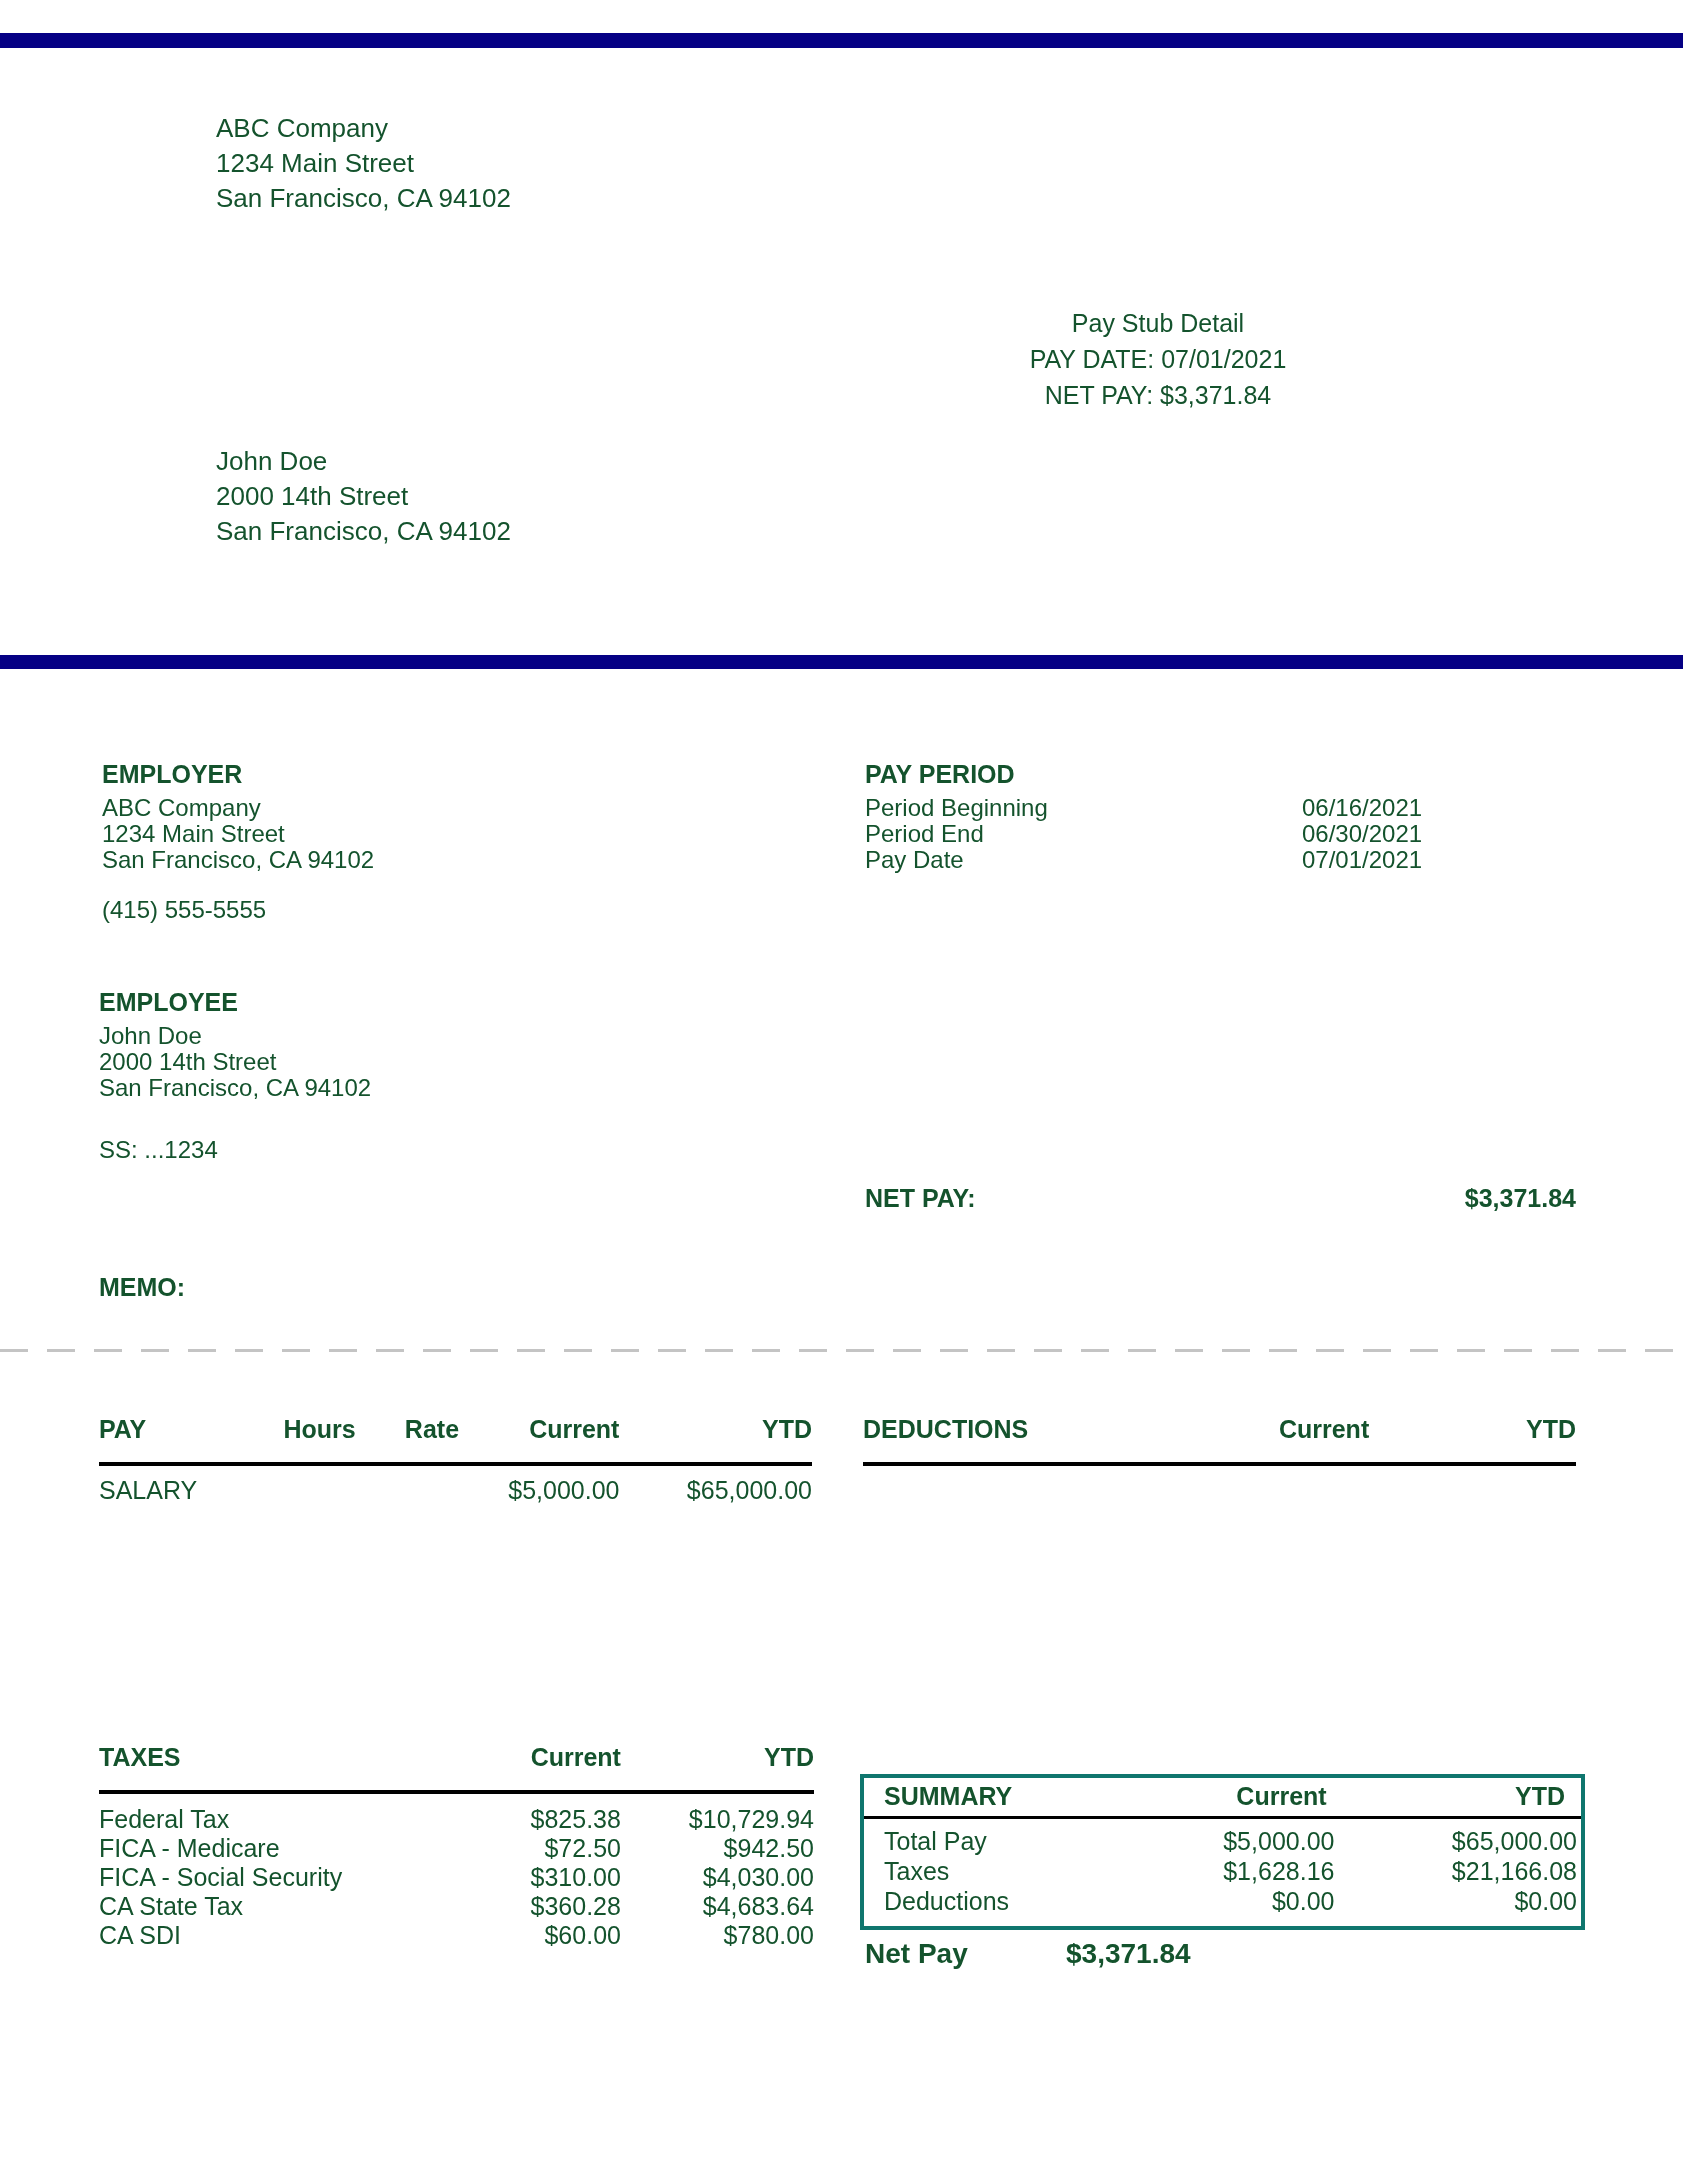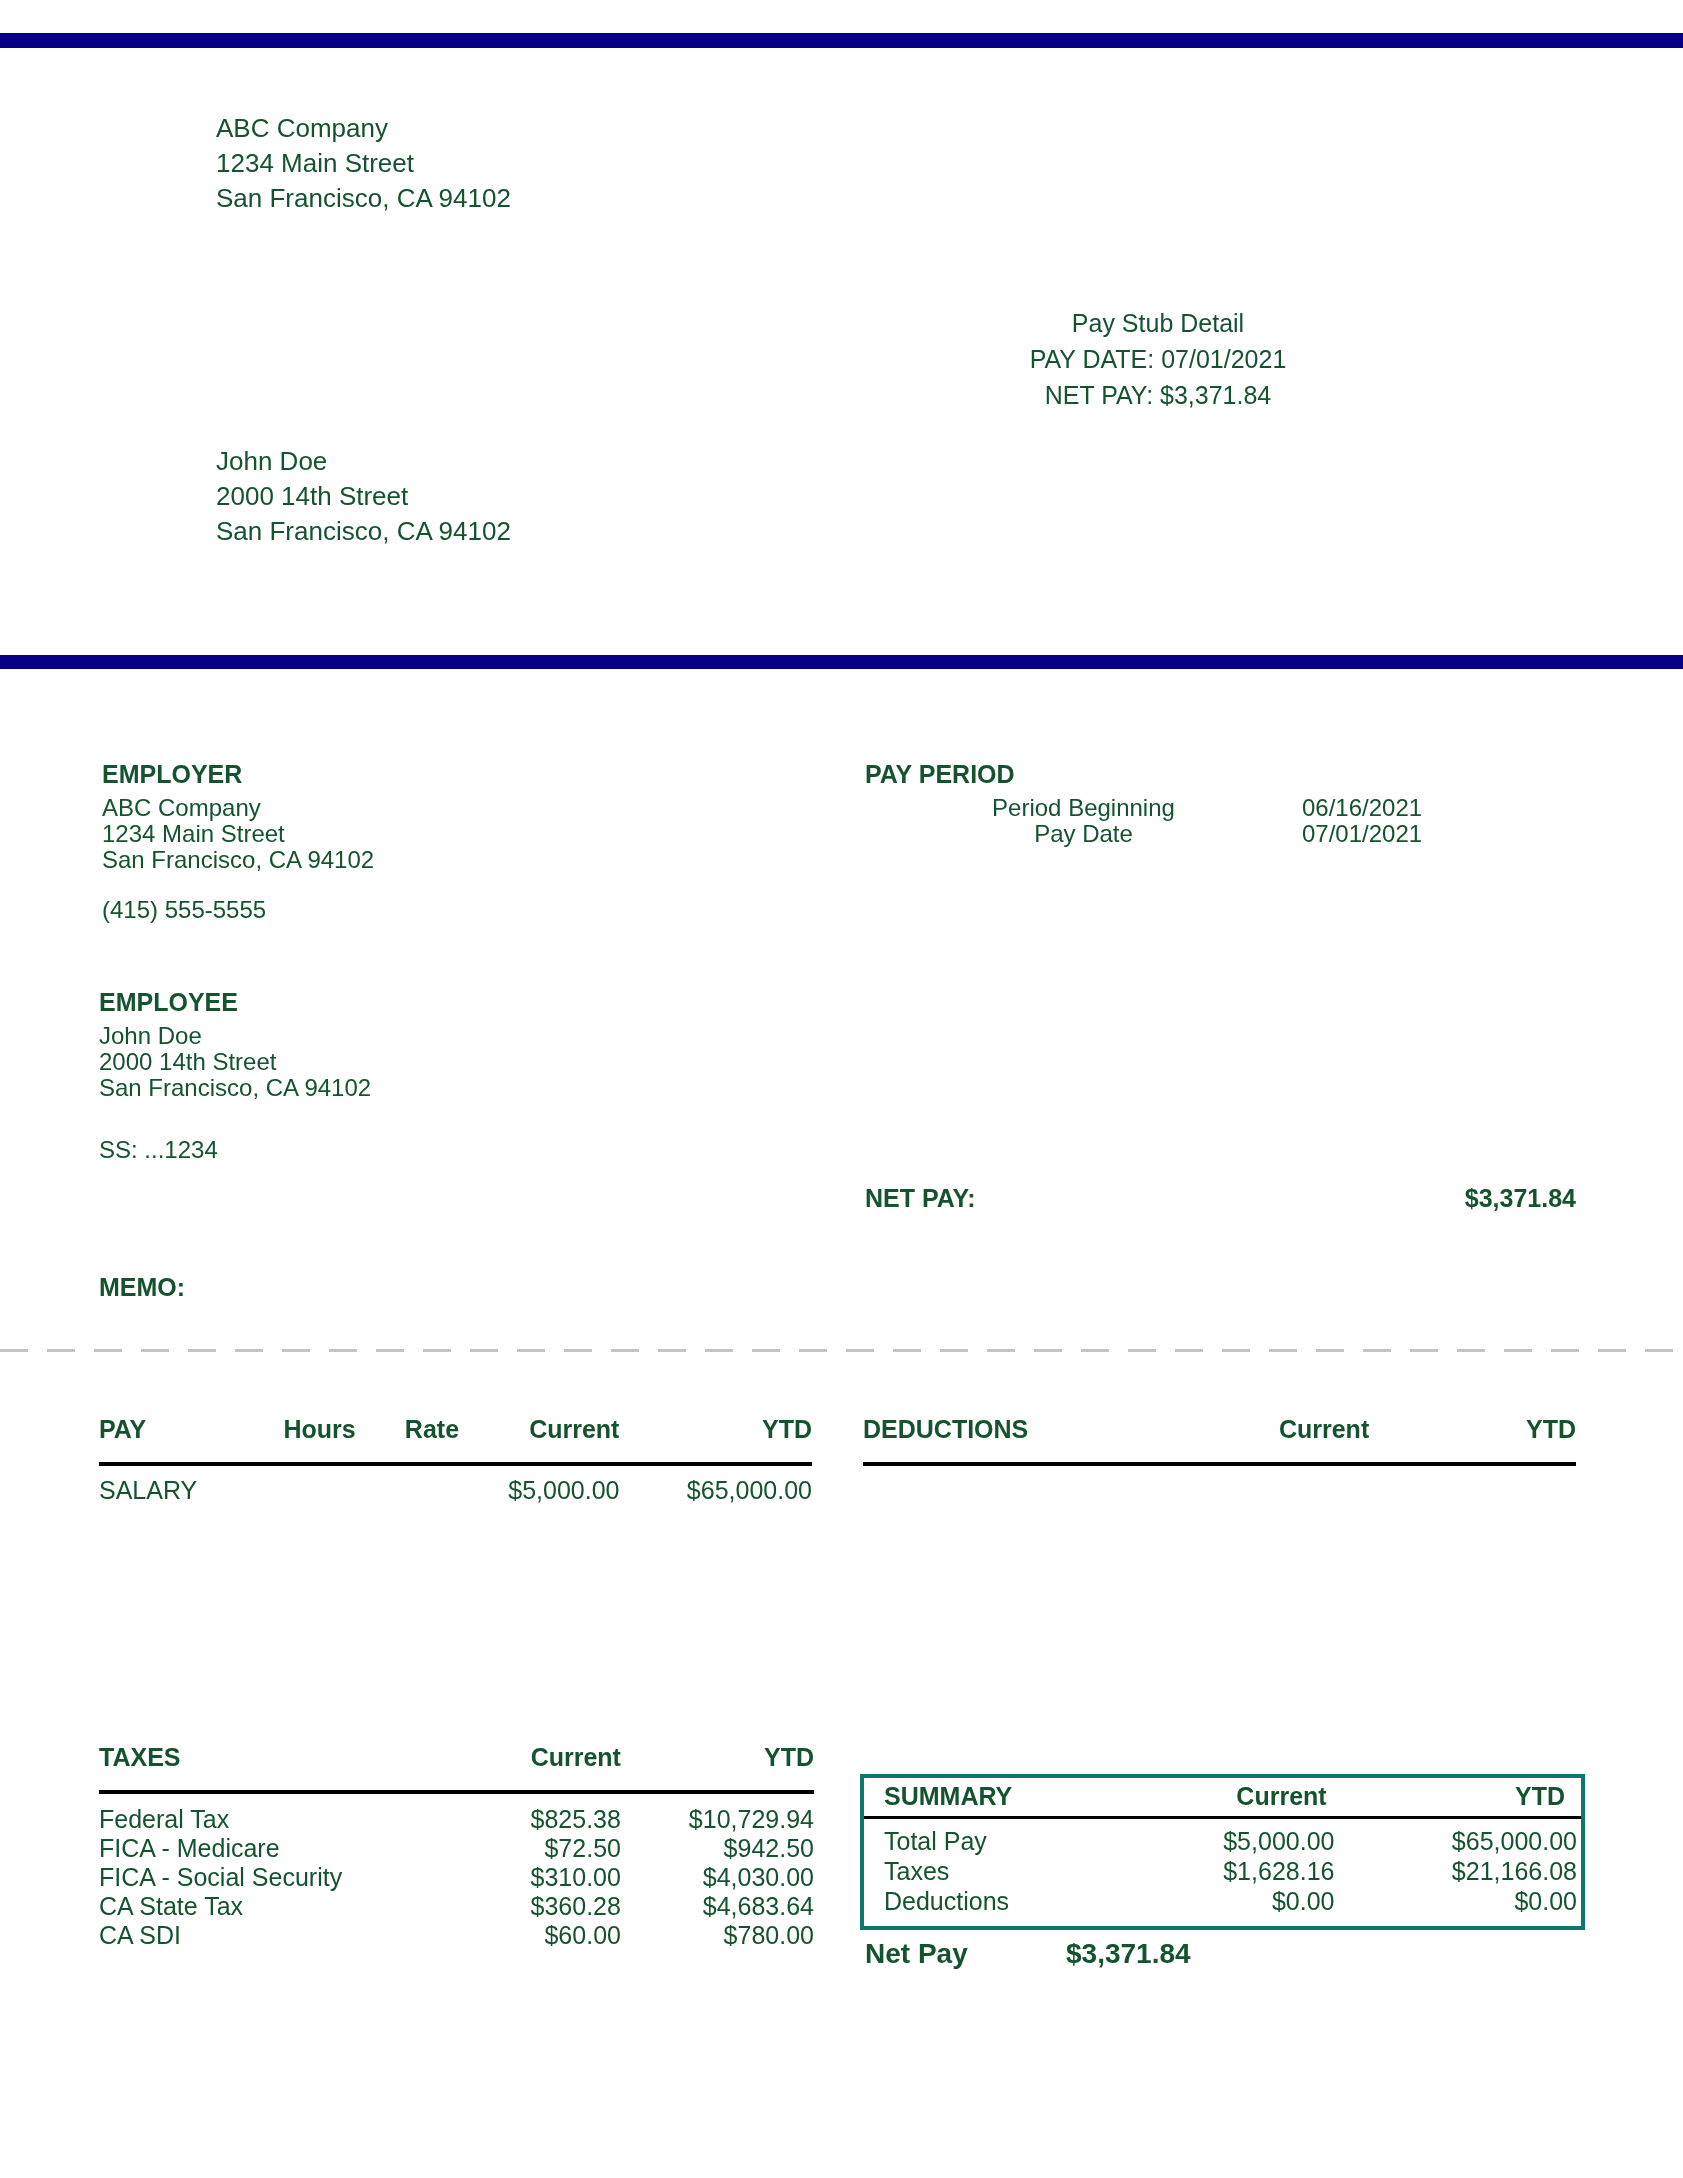--- a/index.html
+++ b/index.html
@@ -26,21 +26,21 @@
   .payee-block{position:absolute;left:216px;top:444px;font-size:26px;line-height:35px;}
 
   
   .section-heading{font-weight:bold;font-size:25px;line-height:28px;}
   .employer-section{position:absolute;left:102px;top:760px;width:693px;}
   .addr{margin-top:7px;font-size:24px;line-height:26px;}
   .phone-line{margin-top:24px;font-size:24px;line-height:26px;}
   .payperiod-section{position:absolute;left:865px;top:760px;width:711px;}
   .pp-rows{margin-top:7px;font-size:24px;line-height:26px;}
   .pp-row{display:flex;}
-  .pp-label{width:437px;text-align:center;}
+  .pp-label{width:437px;}
   .pp-value{flex:1;}
   .employee-section{position:absolute;left:99px;top:988px;width:693px;}
   .ssn-line{margin-top:36px;font-size:24px;line-height:26px;}
 
   .netpay-row{position:absolute;left:865px;top:1184px;width:711px;display:flex;justify-content:space-between;font-weight:bold;font-size:25px;}
   .memo-line{position:absolute;left:99px;top:1273px;font-weight:bold;font-size:25px;}
 
   .dashed-sep{position:absolute;left:0;right:0;top:1349px;height:3px;
     background:repeating-linear-gradient(90deg,var(--dashed-line) 0 28px,transparent 28px 47px);}
 
@@ -117,20 +117,24 @@
   </div>
 
   <div class="payperiod-section">
     <div class="section-heading">PAY PERIOD</div>
     <div class="pp-rows">
       <div class="pp-row">
         <div class="pp-label">Period Beginning</div>
         <div class="pp-value">06/16/2021</div>
       </div>
       <div class="pp-row">
+        <div class="pp-label">Period End</div>
+        <div class="pp-value">06/30/2021</div>
+      </div>
+      <div class="pp-row">
         <div class="pp-label">Pay Date</div>
         <div class="pp-value">07/01/2021</div>
       </div>
     </div>
   </div>
 
   <div class="employee-section">
     <div class="section-heading">EMPLOYEE</div>
     <div class="addr">
       <div>John Doe</div>

